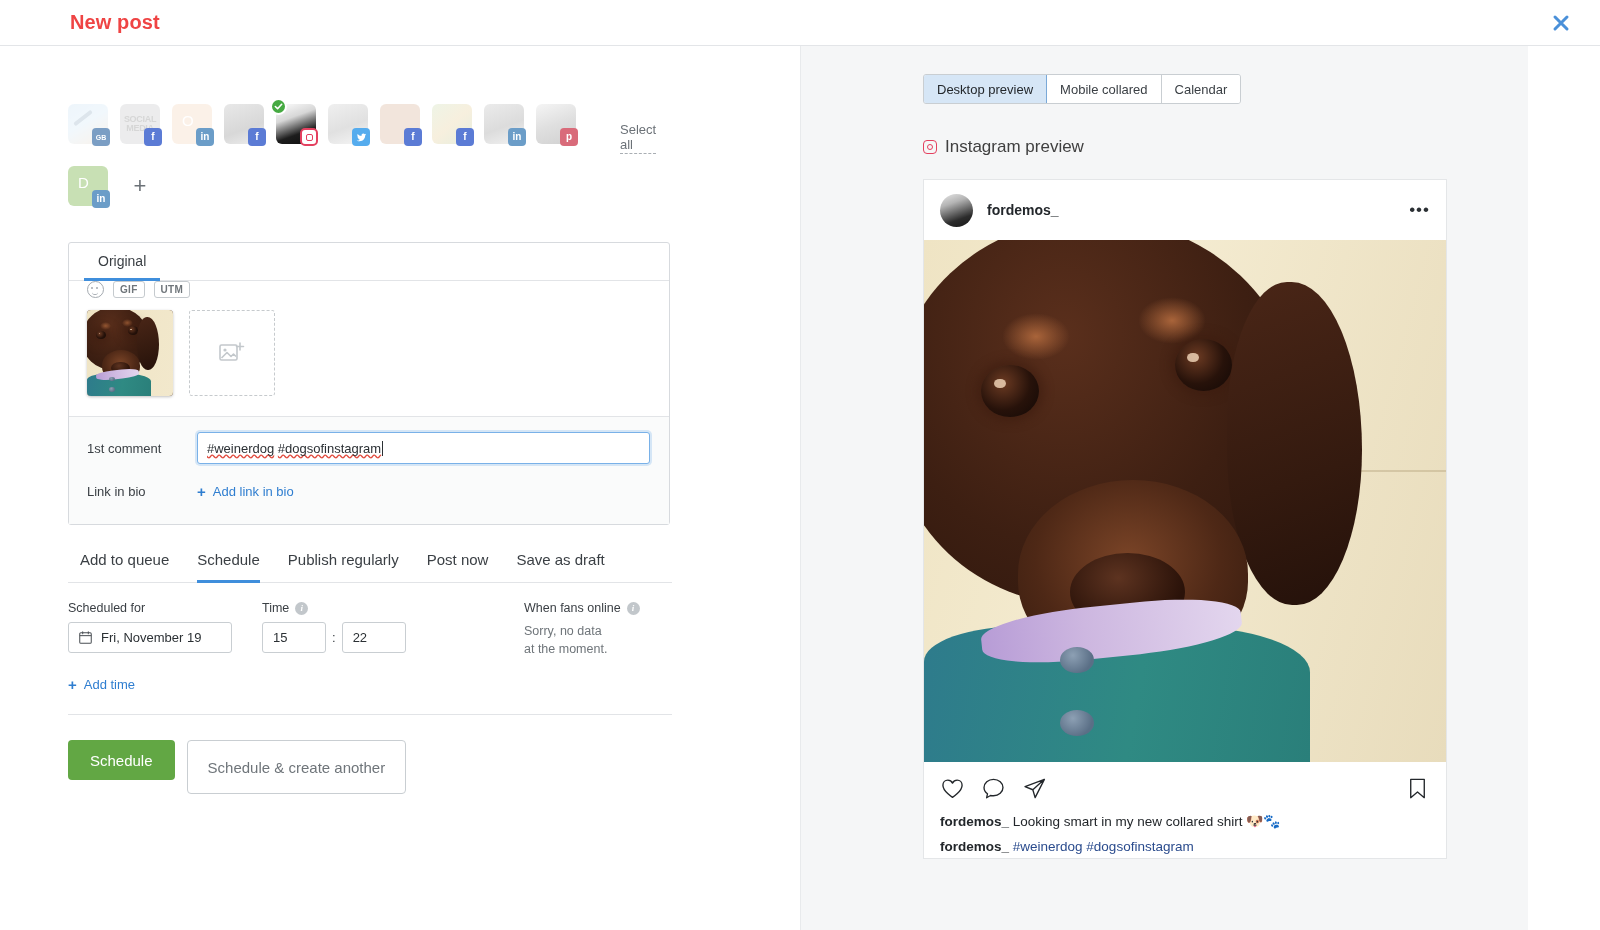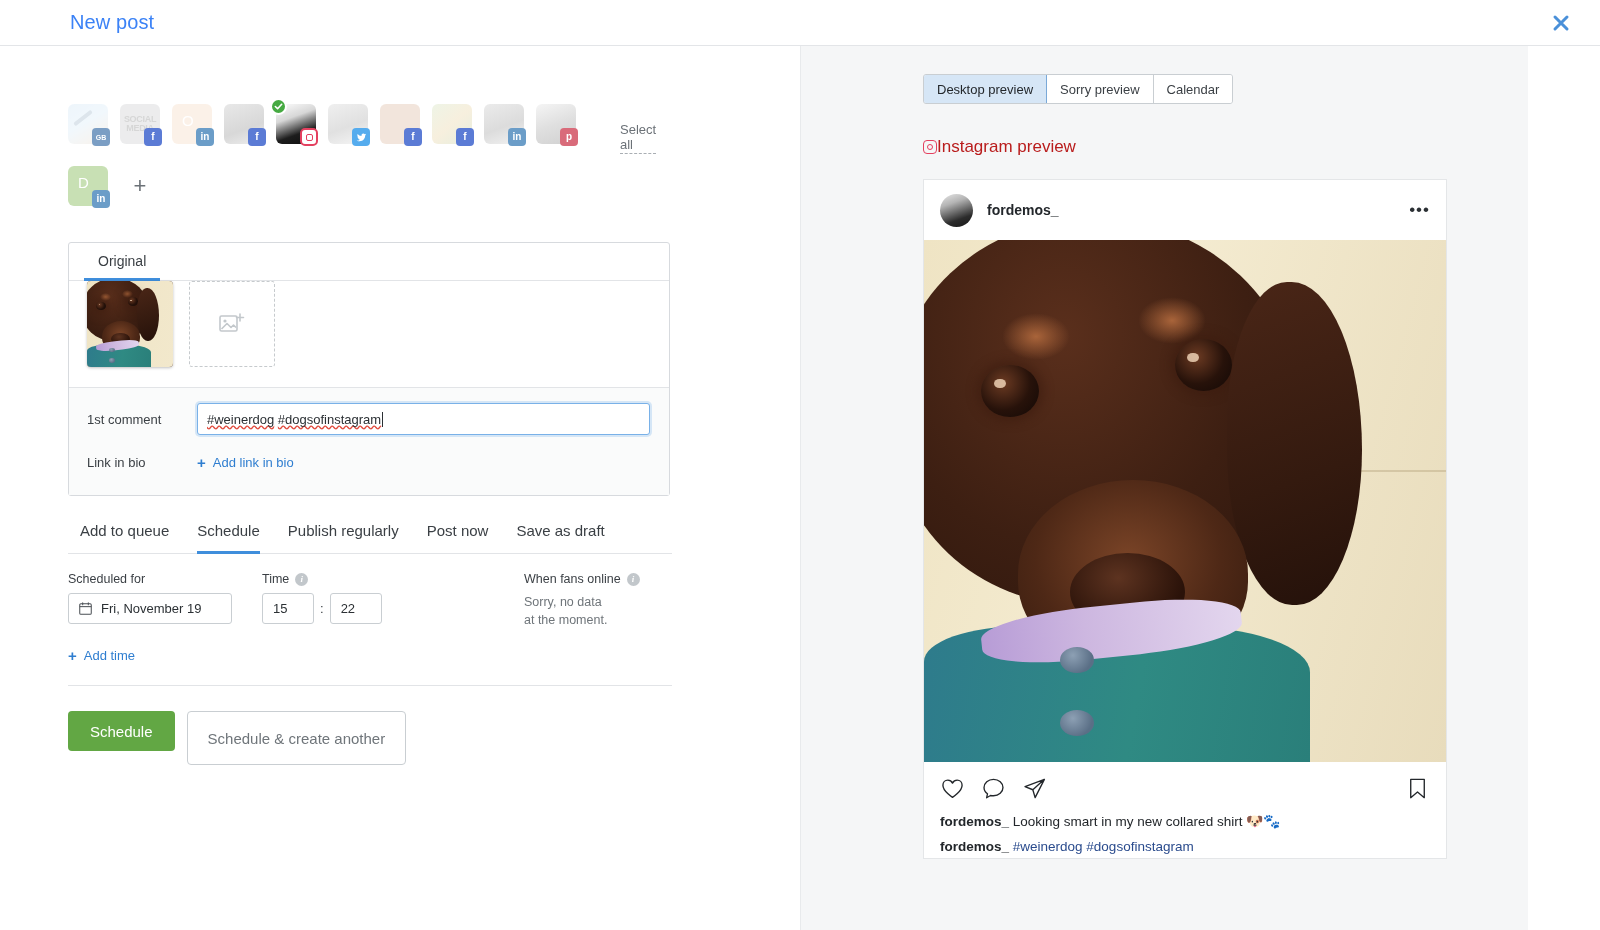--- a/index.html
+++ b/index.html
@@ -16,22 +16,22 @@
     height: 46px;
     border-bottom: 1px solid #e3e5e8;
     display: flex;
     align-items: center;
     padding: 0 22px 0 70px;
     background: #fff;
     position: relative;
   }
   .modal-title {
     font-size: 20px;
-    color: #3b82f6;
-    font-weight: 400;
+    color: #ef4444;
+    font-weight: 700;
     letter-spacing: .1px;
   }
   .close-btn {
     position: absolute;
     right: 24px; top: 50%;
     transform: translateY(-50%);
     width: 30px; height: 30px;
     display: flex; align-items: center; justify-content: center;
     cursor: pointer;
   }
@@ -336,21 +336,21 @@
     background: #fff;
     display: flex; align-items: center;
     gap: 9px;
     padding: 0 10px;
     font-size: 13px;
     color: #2b3034;
     cursor: pointer;
   }
   .time-boxes { display: flex; align-items: center; gap: 6px; }
   .time-box {
-    width: 52px; height: 31px;
+    width: 64px; height: 31px;
     border: 1px solid #c9ced2;
     border-radius: 3px;
     background: #fff;
     display: flex; align-items: center;
     padding-left: 10px;
     font-size: 13px;
     color: #2b3034;
     cursor: text;
   }
   .colon { color: #3a3f44; font-size: 13px; }
@@ -421,24 +421,24 @@
     border-right: 1px solid #c9ced2;
     cursor: pointer;
   }
   .toggle-btn:last-child { border-right: none; }
   .toggle-btn.active {
     background: #d6e6f6;
     border-color: #7aa9d8;
     color: #23272b;
   }
   .preview-heading {
-    display: flex; align-items: center; gap: 0;
+    display: flex; align-items: center; gap: 8px;
     margin: 33px 0 0 122px;
     font-size: 17px;
-    color: #b91c1c;
+    color: #404040;
   }
   .ig-mark {
     width: 14px; height: 14px;
     border: 1.6px solid #e4405f;
     border-radius: 4px;
     display: flex; align-items: center; justify-content: center;
   }
   .ig-mark i {
     width: 6px; height: 6px;
     border: 1.5px solid #e4405f;
@@ -692,20 +692,25 @@
 
       <div class="add-account-btn">+</div>
     </div>
 
     <div class="composer">
       <div class="composer-tabs">
         <div class="composer-tab">Original</div>
       </div>
 
 
+      <div class="composer-tools">
+        <div class="tool-circle"></div>
+        <div class="tool-pill">GIF</div>
+        <div class="tool-pill">UTM</div>
+      </div>
 
       <div class="media-row">
         <div class="media-thumb">
           <div class="dog thumb-dog">
             <div class="dog-bg"></div>
             <div class="dog-head"></div>
             <div class="dog-brow-l"></div>
             <div class="dog-brow-r"></div>
             <div class="dog-eye-l"></div>
             <div class="dog-eye-r"></div>
@@ -803,21 +808,21 @@
     <div class="footer-actions">
       <button class="btn-primary">Schedule</button>
       <button class="btn-secondary">Schedule &amp; create another</button>
     </div>
   </div>
 
   <div class="right-pane">
 
     <div class="preview-toggle">
       <div class="toggle-btn active">Desktop preview</div>
-      <div class="toggle-btn">Sorry preview</div>
+      <div class="toggle-btn">Mobile collared</div>
       <div class="toggle-btn">Calendar</div>
     </div>
 
     <div class="preview-heading">
       <span class="ig-mark">
           <i></i>
         </span>
       <span>Instagram preview</span>
     </div>
 

